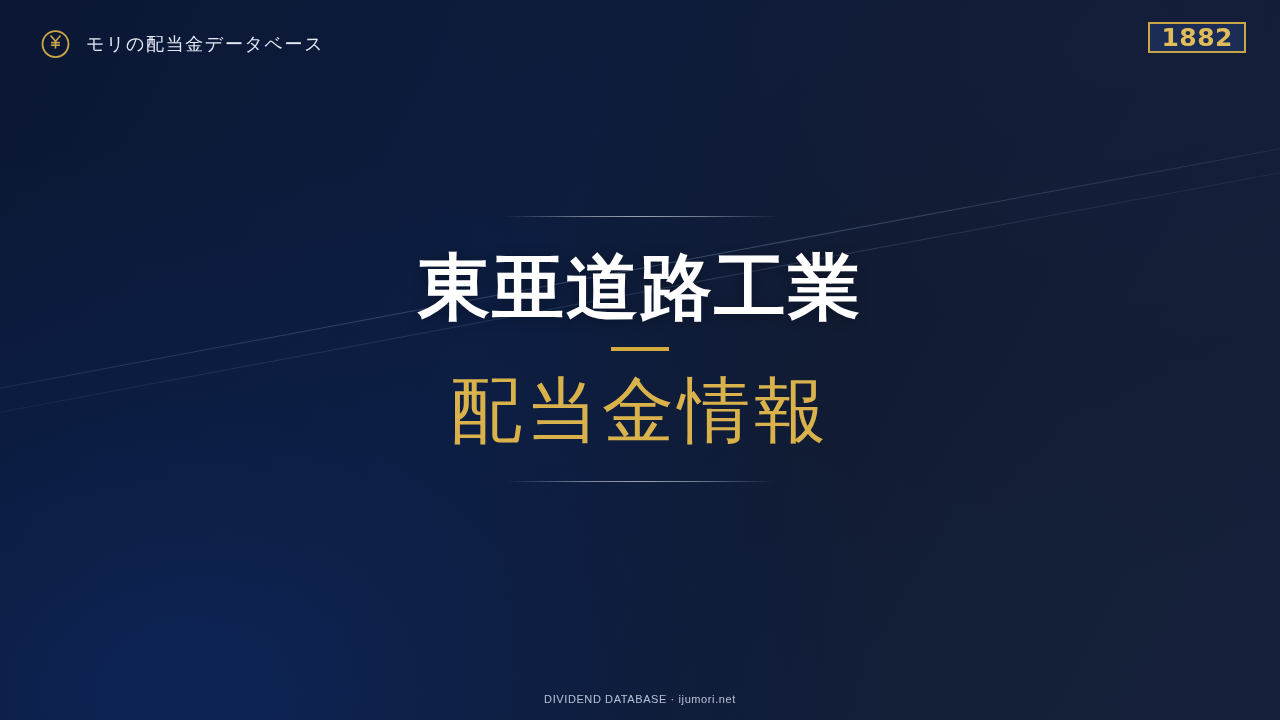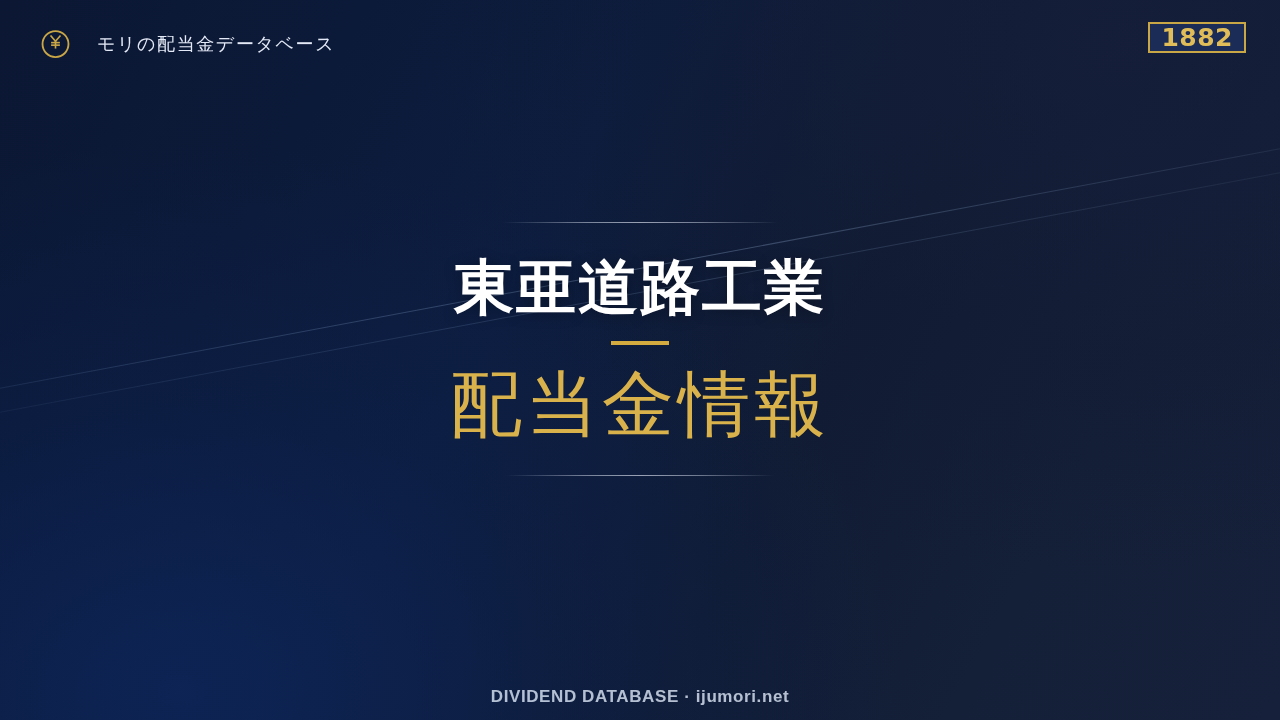--- a/index.html
+++ b/index.html
@@ -84,21 +84,21 @@
     display:flex;
     align-items:flex-start;
     justify-content:space-between;
     padding:28px 34px 0 40px;
     z-index:6;
   }
 
   .brand {
     display:flex;
     align-items:center;
-    gap:26px;
+    gap:15px;
   }
 
   .brand-mark {
     width:31px; height:31px;
     flex:0 0 31px;
     display:block;
   }
 
   .brand-text {
     font-size:18px;
@@ -146,21 +146,21 @@
       rgba(205,210,225,0.00) 0%,
       rgba(205,212,228,0.55) 30%,
       rgba(212,218,232,0.70) 50%,
       rgba(205,212,228,0.50) 72%,
       rgba(205,210,225,0.00) 100%);
   }
   .rule-top    { margin-bottom:34px; }
   .rule-bottom { margin-top:31px; width:268px; }
 
   .company-title {
-    font-size:60px;
+    font-size:72px;
     font-weight:700;
     color:#ffffff;
     letter-spacing:2px;
     line-height:1.02;
     white-space:nowrap;
     font-family:"DejaVu Sans","Liberation Sans",sans-serif;
     text-shadow:0 2px 14px rgba(0,0,0,0.30);
   }
 
   .gold-dash {
@@ -183,24 +183,24 @@
   
   .footer {
     position:absolute;
     left:0; right:0;
     bottom:13px;
     text-align:center;
     z-index:6;
   }
   .footer-text {
     display:inline-block;
-    font-size:17px;
+    font-size:11px;
     letter-spacing:0.6px;
     color:rgba(223,232,248,0.80);
-    font-weight:700;
+    font-weight:400;
     font-family:"Liberation Sans","DejaVu Sans",sans-serif;
   }
 </style>
 </head>
 <body>
 
 <div id="slide">
 
   <div class="bg-wash-a"></div>
   <div class="bg-wash-b"></div>

